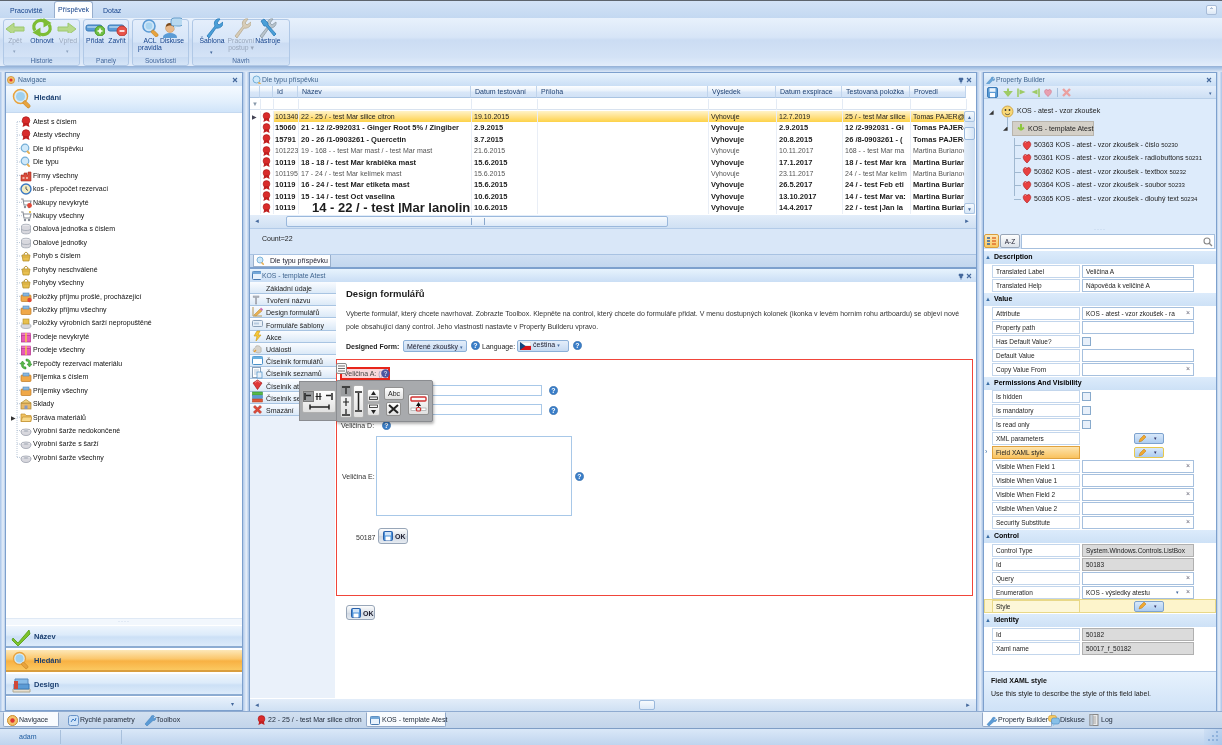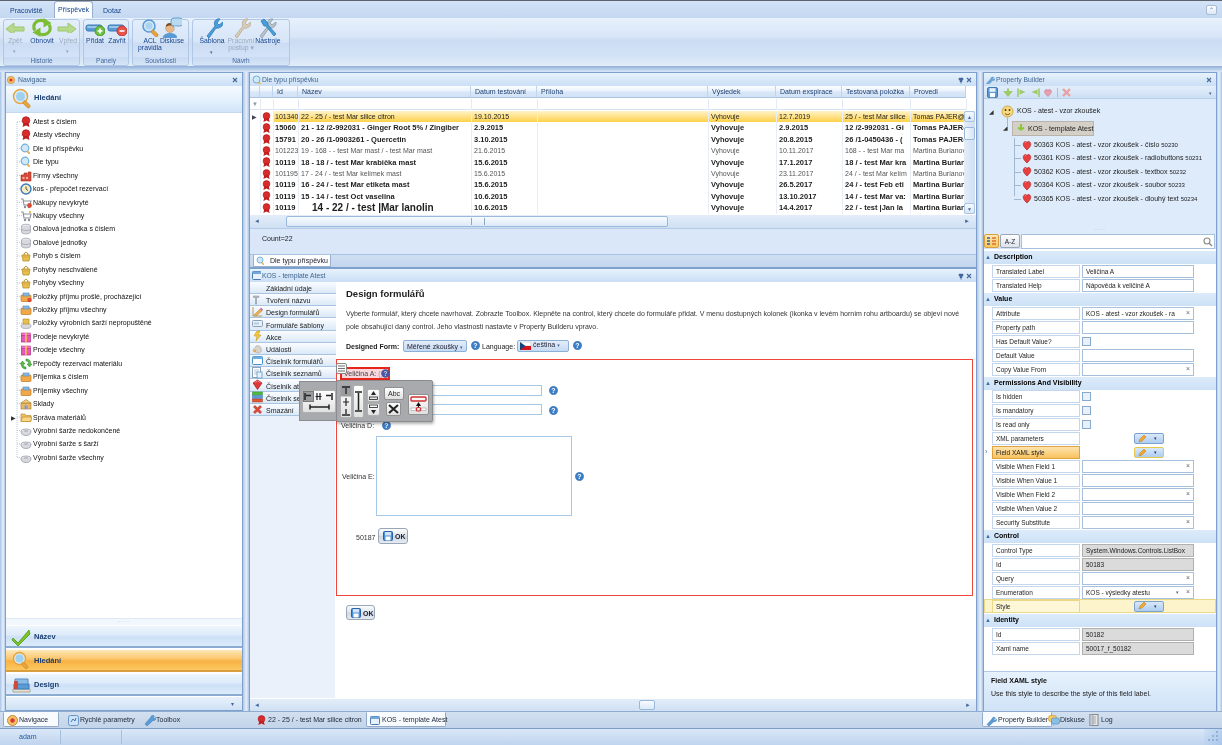--- a/index.html
+++ b/index.html
@@ -377,24 +377,24 @@
 <div class="abs nw" style="left:708px;top:122.4px;width:68px;height:11px;font-size:7.5px;line-height:11px;font-weight:bold;color:#1c1c1c;padding-left:3px;overflow:hidden;">Vyhovuje</div>
 <div class="abs nw" style="left:776px;top:122.4px;width:66px;height:11px;font-size:7.5px;line-height:11px;font-weight:bold;color:#1c1c1c;padding-left:3px;overflow:hidden;">2.9.2015</div>
 <div class="abs nw" style="left:842px;top:122.4px;width:68px;height:11px;font-size:7.5px;line-height:11px;font-weight:bold;color:#1c1c1c;padding-left:3px;overflow:hidden;">12 /2-992031 - Gi</div>
 <div class="abs nw" style="left:910px;top:122.4px;width:56px;height:11px;font-size:7.5px;line-height:11px;font-weight:bold;color:#1c1c1c;padding-left:3px;overflow:hidden;">Tomas PAJER@H</div>
 <svg class="abs" style="left:261px;top:134px" width="11" height="11" viewBox="0 0 11 11">
     <circle cx="5.5" cy="4" r="3.4" fill="#d92b2b" stroke="#a81818" stroke-width="0.6"></circle>
     <path d="M3.2 6.2 L2.4 10 L5.5 8.6 L8.6 10 L7.8 6.2 Z" fill="#c01f1f"></path>
   </svg>
 <div class="abs nw" style="left:273px;top:133.8px;width:25px;height:11px;font-size:7.5px;line-height:11px;font-weight:bold;color:#1c1c1c;padding-left:2px;overflow:hidden;">15791</div>
 <div class="abs nw" style="left:298px;top:133.8px;width:173px;height:11px;font-size:7.5px;line-height:11px;font-weight:bold;color:#1c1c1c;padding-left:3px;overflow:hidden;">20 - 26 /1-0903261 - Quercetin</div>
-<div class="abs nw" style="left:471px;top:133.8px;width:66px;height:11px;font-size:7.5px;line-height:11px;font-weight:bold;color:#1c1c1c;padding-left:3px;overflow:hidden;">3.10.2015</div>
+<div class="abs nw" style="left:471px;top:133.8px;width:66px;height:11px;font-size:7.5px;line-height:11px;font-weight:bold;color:#1c1c1c;padding-left:3px;overflow:hidden;">3.7.2015</div>
 <div class="abs nw" style="left:708px;top:133.8px;width:68px;height:11px;font-size:7.5px;line-height:11px;font-weight:bold;color:#1c1c1c;padding-left:3px;overflow:hidden;">Vyhovuje</div>
 <div class="abs nw" style="left:776px;top:133.8px;width:66px;height:11px;font-size:7.5px;line-height:11px;font-weight:bold;color:#1c1c1c;padding-left:3px;overflow:hidden;">20.8.2015</div>
-<div class="abs nw" style="left:842px;top:133.8px;width:68px;height:11px;font-size:7.5px;line-height:11px;font-weight:bold;color:#1c1c1c;padding-left:3px;overflow:hidden;">26 /1-0450436 - (</div>
+<div class="abs nw" style="left:842px;top:133.8px;width:68px;height:11px;font-size:7.5px;line-height:11px;font-weight:bold;color:#1c1c1c;padding-left:3px;overflow:hidden;">26 /8-0903261 - (</div>
 <div class="abs nw" style="left:910px;top:133.8px;width:56px;height:11px;font-size:7.5px;line-height:11px;font-weight:bold;color:#1c1c1c;padding-left:3px;overflow:hidden;">Tomas PAJER@H</div>
 <svg class="abs" style="left:261px;top:146px" width="11" height="11" viewBox="0 0 11 11">
     <circle cx="5.5" cy="4" r="3.4" fill="#d92b2b" stroke="#a81818" stroke-width="0.6"></circle>
     <path d="M3.2 6.2 L2.4 10 L5.5 8.6 L8.6 10 L7.8 6.2 Z" fill="#c01f1f"></path>
   </svg>
 <div class="abs nw" style="left:273px;top:145.2px;width:25px;height:11px;font-size:7px;line-height:11px;font-weight:normal;color:#555;padding-left:2px;overflow:hidden;">101223</div>
 <div class="abs nw" style="left:298px;top:145.2px;width:173px;height:11px;font-size:7px;line-height:11px;font-weight:normal;color:#555;padding-left:3px;overflow:hidden;">19 - 168 -  - test Mar mast / - test Mar mast</div>
 <div class="abs nw" style="left:471px;top:145.2px;width:66px;height:11px;font-size:7px;line-height:11px;font-weight:normal;color:#555;padding-left:3px;overflow:hidden;">21.6.2015</div>
 <div class="abs nw" style="left:708px;top:145.2px;width:68px;height:11px;font-size:7px;line-height:11px;font-weight:normal;color:#555;padding-left:3px;overflow:hidden;">Vyhovuje</div>
 <div class="abs nw" style="left:776px;top:145.2px;width:66px;height:11px;font-size:7px;line-height:11px;font-weight:normal;color:#555;padding-left:3px;overflow:hidden;">10.11.2017</div>
@@ -442,21 +442,21 @@
 <div class="abs nw" style="left:471px;top:190.8px;width:66px;height:11px;font-size:7.5px;line-height:11px;font-weight:bold;color:#1c1c1c;padding-left:3px;overflow:hidden;">10.6.2015</div>
 <div class="abs nw" style="left:708px;top:190.8px;width:68px;height:11px;font-size:7.5px;line-height:11px;font-weight:bold;color:#1c1c1c;padding-left:3px;overflow:hidden;">Vyhovuje</div>
 <div class="abs nw" style="left:776px;top:190.8px;width:66px;height:11px;font-size:7.5px;line-height:11px;font-weight:bold;color:#1c1c1c;padding-left:3px;overflow:hidden;">13.10.2017</div>
 <div class="abs nw" style="left:842px;top:190.8px;width:68px;height:11px;font-size:7.5px;line-height:11px;font-weight:bold;color:#1c1c1c;padding-left:3px;overflow:hidden;">14 / - test Mar va:</div>
 <div class="abs nw" style="left:910px;top:190.8px;width:56px;height:11px;font-size:7.5px;line-height:11px;font-weight:bold;color:#1c1c1c;padding-left:3px;overflow:hidden;">Martina  Burianc</div>
 <svg class="abs" style="left:261px;top:203px" width="11" height="11" viewBox="0 0 11 11">
     <circle cx="5.5" cy="4" r="3.4" fill="#d92b2b" stroke="#a81818" stroke-width="0.6"></circle>
     <path d="M3.2 6.2 L2.4 10 L5.5 8.6 L8.6 10 L7.8 6.2 Z" fill="#c01f1f"></path>
   </svg>
 <div class="abs nw" style="left:273px;top:202.2px;width:25px;height:11px;font-size:7.5px;line-height:11px;font-weight:bold;color:#1c1c1c;padding-left:2px;overflow:hidden;">10119</div>
-<div class="abs nw" style="left:298px;top:202.2px;width:173px;height:11px;font-size:10px;line-height:11px;font-weight:bold;color:#1c1c1c;padding-left:14px;overflow:hidden;">14 - 22 / - test |Mar lanolin</div>
+<div class="abs nw" style="left:298px;top:202.2px;width:173px;height:11px;font-size:13px;line-height:11px;font-weight:bold;color:#1c1c1c;padding-left:14px;overflow:hidden;">14 - 22 / - test |Mar lanolin</div>
 <div class="abs nw" style="left:471px;top:202.2px;width:66px;height:11px;font-size:7.5px;line-height:11px;font-weight:bold;color:#1c1c1c;padding-left:3px;overflow:hidden;">10.6.2015</div>
 <div class="abs nw" style="left:708px;top:202.2px;width:68px;height:11px;font-size:7.5px;line-height:11px;font-weight:bold;color:#1c1c1c;padding-left:3px;overflow:hidden;">Vyhovuje</div>
 <div class="abs nw" style="left:776px;top:202.2px;width:66px;height:11px;font-size:7.5px;line-height:11px;font-weight:bold;color:#1c1c1c;padding-left:3px;overflow:hidden;">14.4.2017</div>
 <div class="abs nw" style="left:842px;top:202.2px;width:68px;height:11px;font-size:7.5px;line-height:11px;font-weight:bold;color:#1c1c1c;padding-left:3px;overflow:hidden;">22 / - test |Jan la</div>
 <div class="abs nw" style="left:910px;top:202.2px;width:56px;height:11px;font-size:7.5px;line-height:11px;font-weight:bold;color:#1c1c1c;padding-left:3px;overflow:hidden;">Martina  Burianc</div>
 <div class="abs" style="left:260px;top:111px;width:1px;height:103px;background:#e9eef6;"></div>
 <div class="abs" style="left:273px;top:111px;width:1px;height:103px;background:#e9eef6;"></div>
 <div class="abs" style="left:298px;top:111px;width:1px;height:103px;background:#e9eef6;"></div>
 <div class="abs" style="left:471px;top:111px;width:1px;height:103px;background:#e9eef6;"></div>
 <div class="abs" style="left:537px;top:111px;width:1px;height:103px;background:#e9eef6;"></div>

